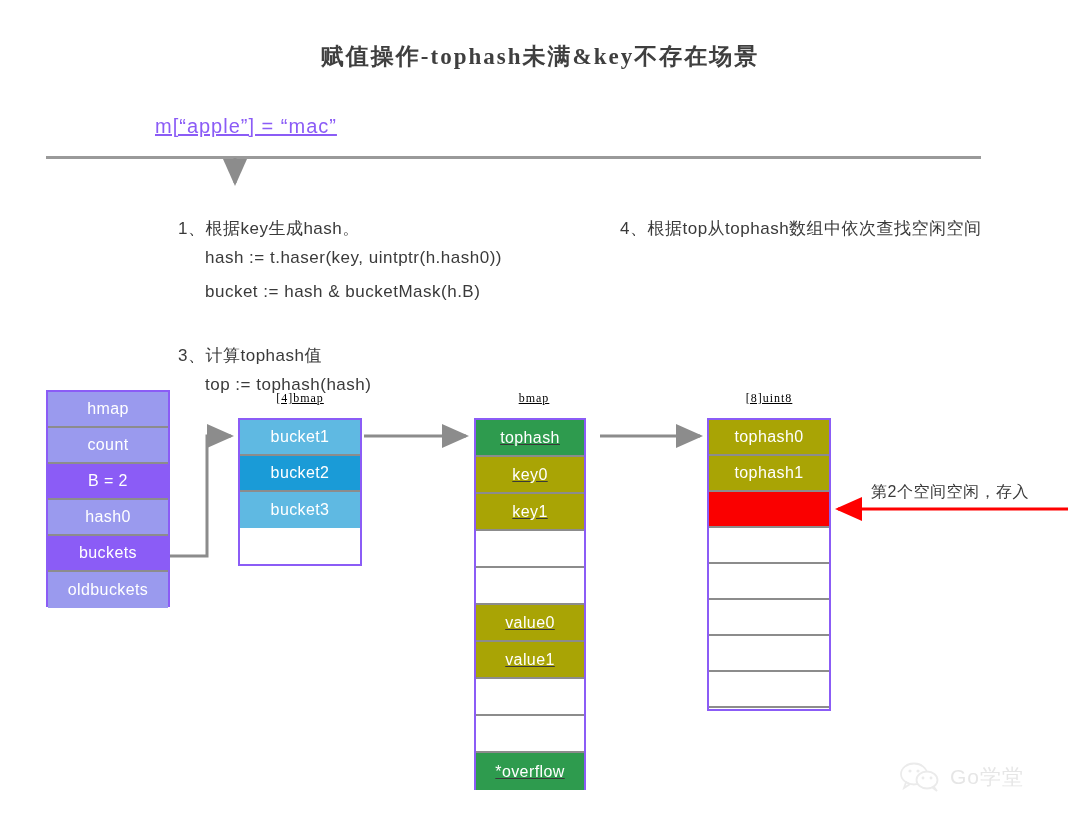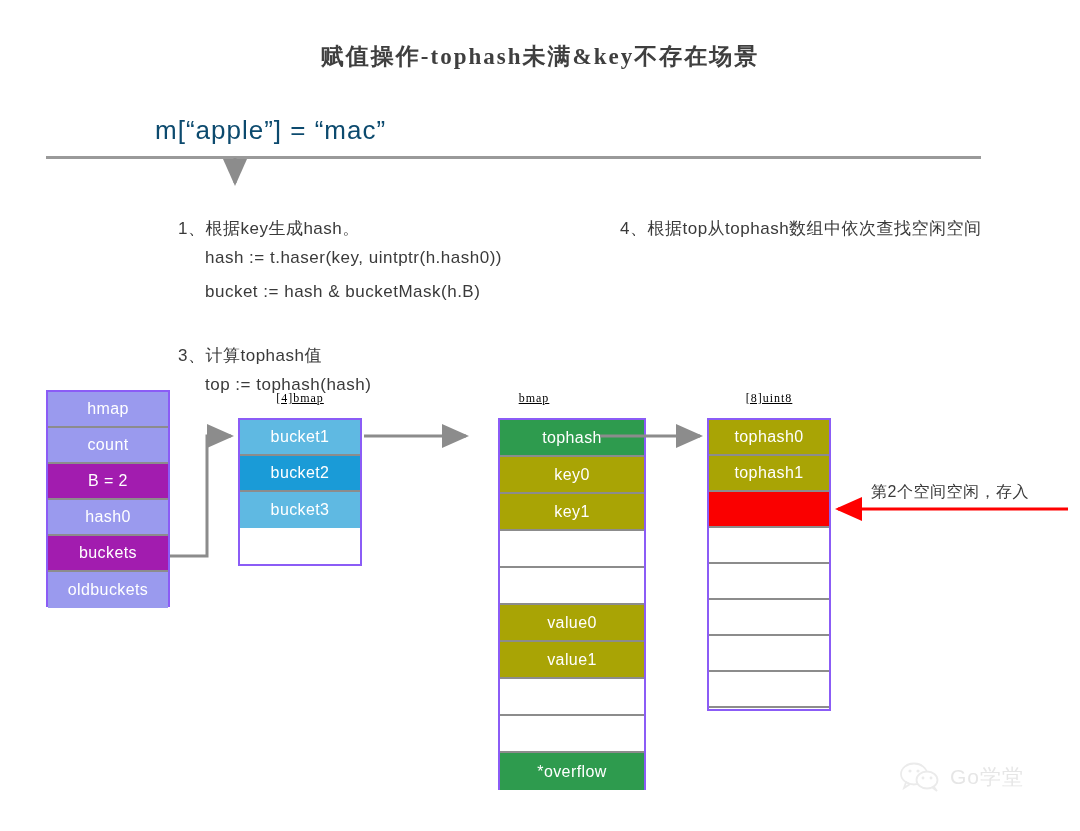--- a/index.html
+++ b/index.html
@@ -35,25 +35,26 @@
     letter-spacing: 2px;
     color: #3f3f3f;
     white-space: nowrap;
   }
 
   
   #map-expression {
     position: absolute;
     left: 155px;
     top: 115px;
-    font-size: 26px;
+    font-size: 20px;
     font-weight: 400;
     letter-spacing: 1px;
-    color: #0c4a6e;
-    white-space: nowrap;
+    color: #8b5cf6;
+    white-space: nowrap;
+    text-decoration: underline;
   }
   #expression-divider {
     position: absolute;
     left: 46px;
     top: 156px;
     width: 935px;
     height: 3px;
     background: #9a9a9a;
   }
 
@@ -102,32 +103,32 @@
     color: #000000;
     white-space: nowrap;
     text-align: center;
     text-decoration: underline;
   }
 
   
   #hmap-struct { left: 46px; top: 390px; width: 124px; height: 217px; }
   #hmap-struct .cell { height: 36px; }
   .c-hmap-light { background: #9a9aee; }
-  .c-hmap-dark  { background: #a21caf; text-align: right; }
+  .c-hmap-dark  { background: #8b5cf6; text-align: right; }
 
   
   #bmap-array-label { left: 232px; top: 391px; width: 136px; }
   #bmap-array { left: 238px; top: 418px; width: 124px; height: 148px; }
   #bmap-array .cell { height: 36px; }
   .c-bucket-dark  { background: #1a9bd7; }
   .c-bucket-light { background: #5fb9e2; }
 
   
   #bmap-label { left: 470px; top: 391px; width: 128px; }
-  #bmap-struct { left: 498px; top: 418px; width: 148px; height: 372px; }
+  #bmap-struct { left: 474px; top: 418px; width: 112px; height: 372px; text-decoration: underline; }
   #bmap-struct .cell { height: 37px; }
   .c-green { background: #2e9b4e; }
   .c-olive { background: #a9a405; }
 
   
   #uint8-label { left: 703px; top: 391px; width: 132px; }
   #uint8-array { left: 707px; top: 418px; width: 124px; height: 293px; }
   #uint8-array .cell { height: 36px; }
   .c-red { background: #fa0000; }
 

